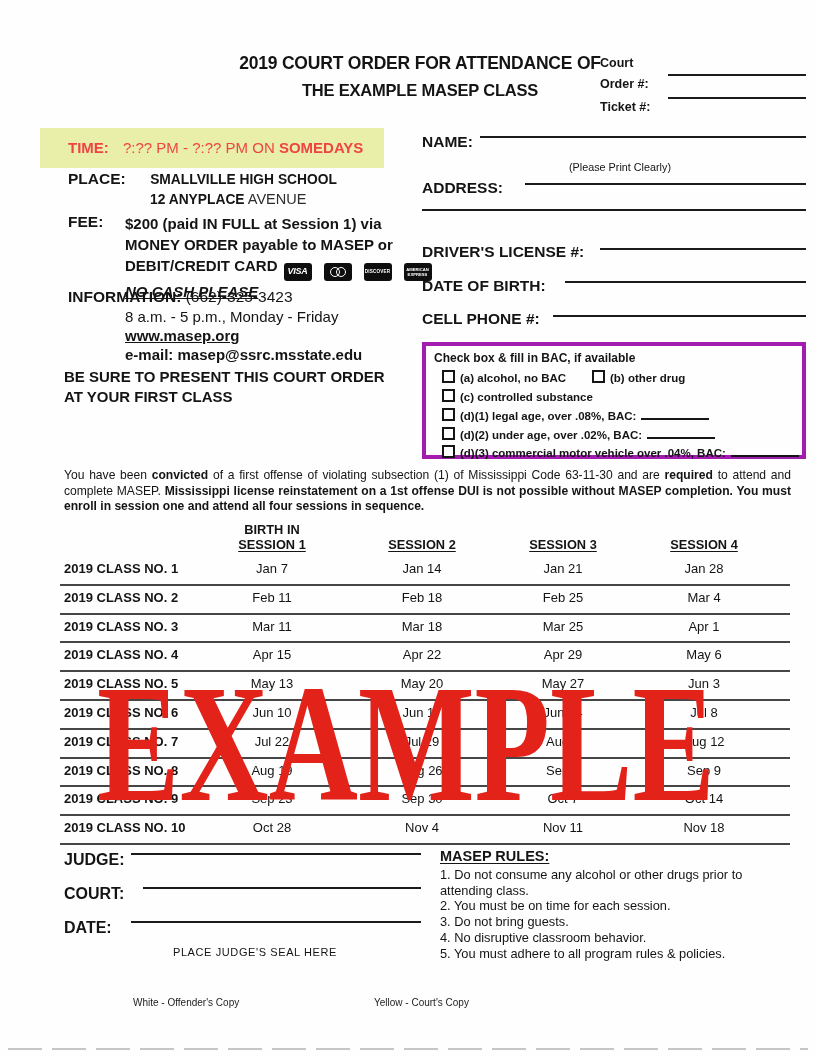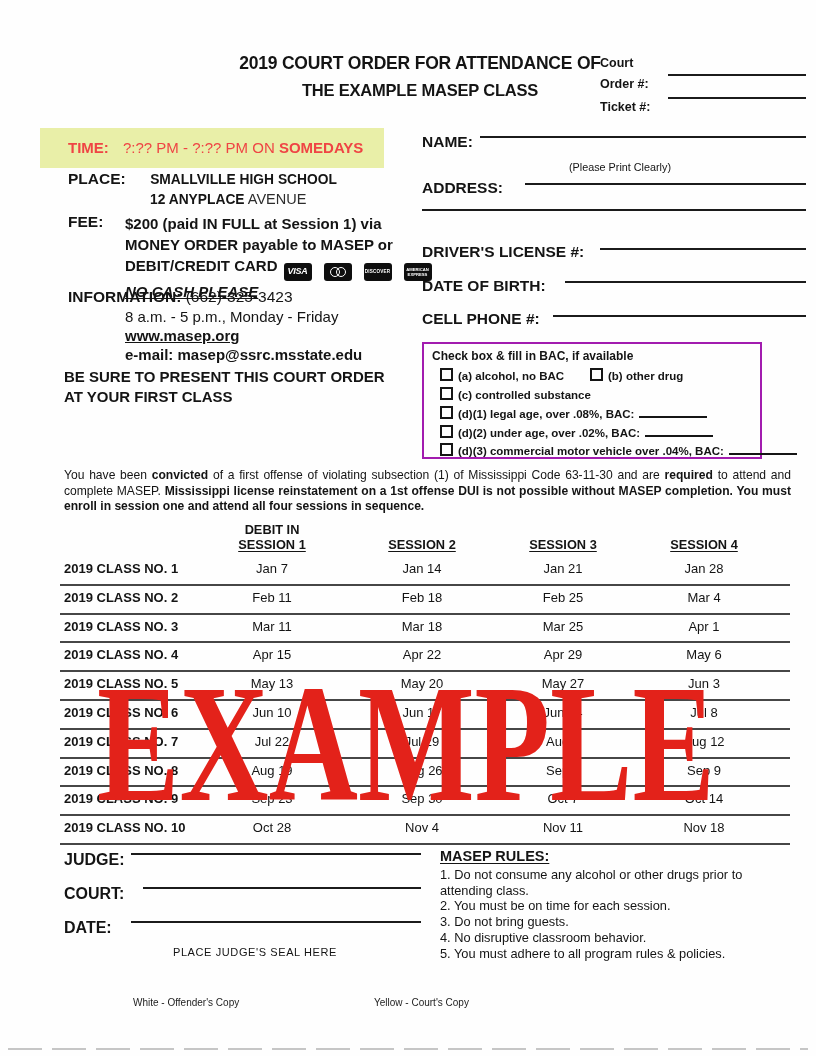--- a/index.html
+++ b/index.html
@@ -25,21 +25,21 @@
   .cards { display:inline-flex; gap:12px; vertical-align:-3px; margin-left:6px; }
   .card { width:28px; height:18px; background:#0e0e0e; border-radius:3px; color:#fff;
           display:flex; align-items:center; justify-content:center; overflow:hidden; }
   .visa-t { font-style:italic; font-weight:bold; font-size:9px; letter-spacing:-0.3px; }
   .mc-c { width:10px; height:10px; border:1.7px solid #fff; border-radius:50%; display:inline-block; }
   .mc-c + .mc-c { margin-left:-4px; }
   .disc-t { font-size:4.6px; font-weight:bold; letter-spacing:0.2px; }
   .amex-t { font-size:4.2px; font-weight:bold; text-align:center; line-height:5px; }
   .nocash { font-weight:bold; font-style:italic; text-decoration:underline; font-size:15px; }
   
-  .cbox { position:absolute; left:422px; top:342px; width:340px; height:117px; border:2px solid #a21caf; }
+  .cbox { position:absolute; left:422px; top:342px; width:384px; height:117px; border:4px solid #a21caf; }
   .cb { position:absolute; width:13px; height:13px; border:2px solid #151515; background:#fff; }
   .bac-lbl { position:absolute; font-weight:bold; font-size:11.5px; white-space:nowrap; }
   .bac-blank { display:inline-block; width:68px; border-bottom:2px solid #151515; height:9px; margin-left:5px; }
   
   .notice { left:64px; top:468px; width:727px; font-size:12.1px; line-height:15.6px; text-align:justify; }
   
   .sched { left:60px; top:520px; width:730px; }
   .shead { position:relative; height:37px; font-weight:bold; font-size:12.8px; }
   .hc { position:absolute; width:130px; text-align:center; text-decoration:underline; text-underline-offset:2px; }
   .hc-noline { text-decoration:none; }
@@ -149,21 +149,21 @@
     <span class="cb" style="left:16px; top:99px;"></span>
     <div class="bac-lbl" style="left:34px; top:101px;"><span>(d)(3) commercial motor vehicle over .04%, BAC:</span><span class="bac-blank"></span></div>
   </div>
 
   <div class="abs notice">
     <span>You have been </span><span class="b">convicted</span><span> of a first offense of violating subsection (1) of Mississippi Code 63-11-30 and are </span><span class="b">required</span><span> to attend and complete MASEP. </span><span class="b">Mississippi license reinstatement on a 1st offense DUI is not possible without MASEP completion. You must enroll in session one and attend all four sessions in sequence.</span>
   </div>
 
   <div class="abs sched">
     <div class="shead">
-      <div class="hc hc-noline c1" style="top:2px;">DEBIT IN</div>
+      <div class="hc hc-noline c1" style="top:2px;">BIRTH IN</div>
       <div class="hc c1" style="top:17px;">SESSION 1</div>
       <div class="hc c2" style="top:17px;">SESSION 2</div>
       <div class="hc c3" style="top:17px;">SESSION 3</div>
       <div class="hc c4" style="top:17px;">SESSION 4</div>
     </div>
     <div id="schedule-rows">
         <div class="srow">
           <div class="rlabel">2019 CLASS NO. 1</div>
           <div class="dcell c1">Jan 7</div>
           <div class="dcell c2">Jan 14</div>

